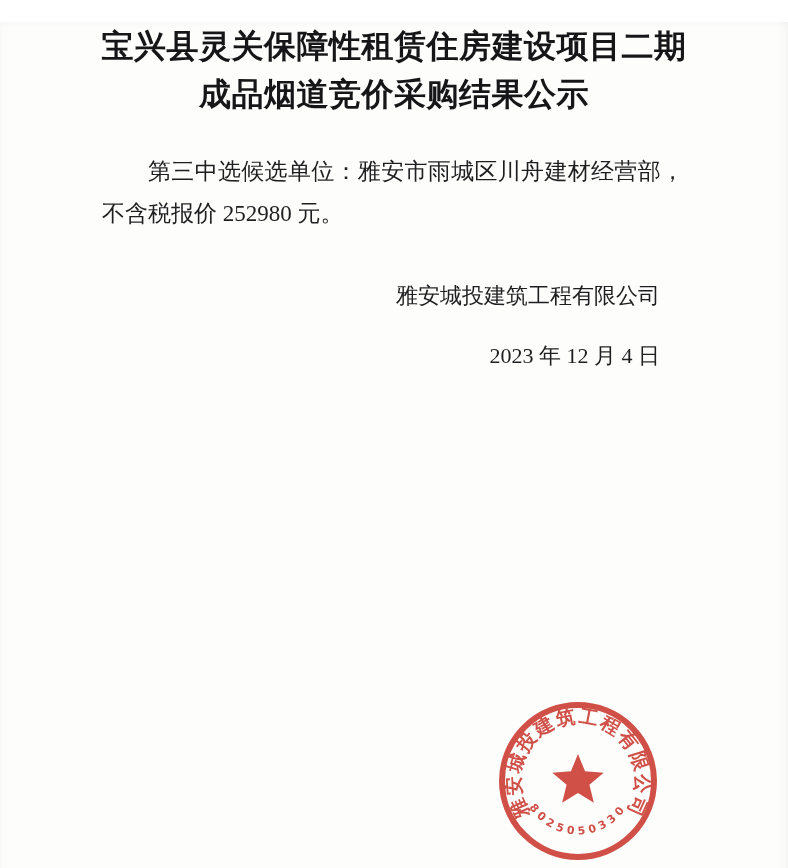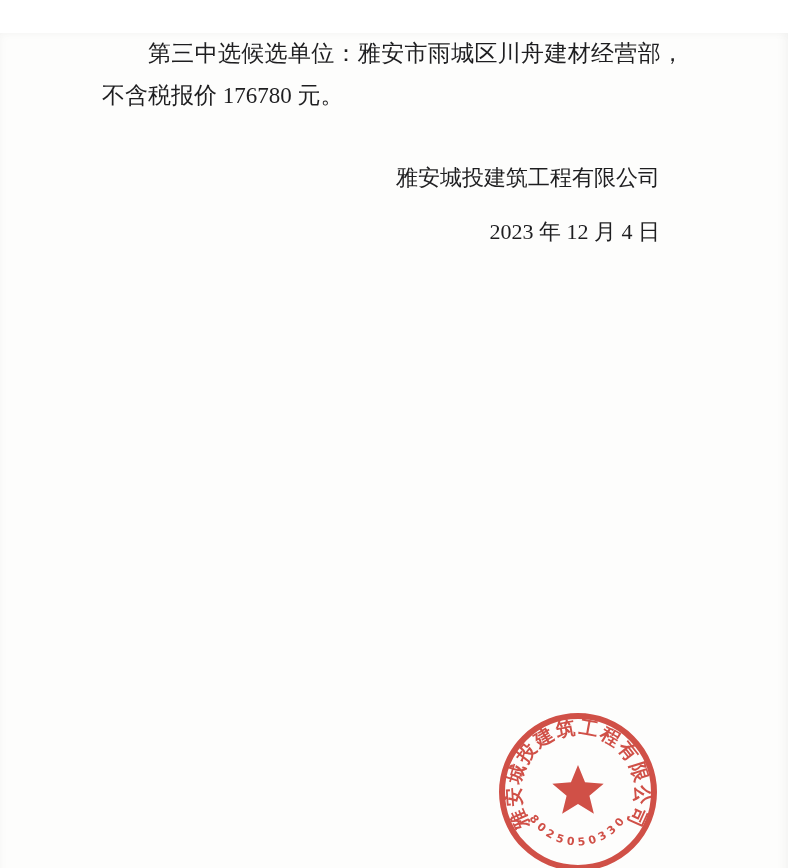--- a/index.html
+++ b/index.html
@@ -41,21 +41,21 @@
   }
   .doc-body p.indent { text-indent: 2em; }
   .signature-block {
     margin-top: 42px;
     padding-right: 128px;
     text-align: right;
     font-size: 22px;
     line-height: 40px;
     color: #1e1e20;
   }
-  .signature-block .sig-date { margin-top: 14px; }
+  .signature-block .sig-date { margin-top: 20px; }
   .seal {
     position: absolute;
     left: 493px;
     top: 674px;
     width: 170px;
     height: 170px;
     mix-blend-mode: multiply;
     opacity: 0.88;
     pointer-events: none;
   }
@@ -78,23 +78,24 @@
     font-weight: bold;
     font-size: 11px;
     letter-spacing: 4px;
   }
 </style>
 </head>
 <body>
 
 <div class="page">
 
+  <h1 class="doc-title">宝兴县灵关保障性租赁住房建设项目二期成品烟道竞价采购结果公示</h1>
 
   <div class="doc-body">
-    <p class="indent">第三中选候选单位：雅安市雨城区川舟建材经营部，不含税报价 176780 元。</p>
+    <p class="indent">第三中选候选单位：雅安市雨城区川舟建材经营部，不含税报价 252980 元。</p>
   </div>
 
   <div class="signature-block">
     <div class="sig-company">雅安城投建筑工程有限公司</div>
     <div class="sig-date">2023 年 12 月 4 日</div>
   </div>
 
   <svg class="seal" viewBox="0 0 170 170" xmlns="http://www.w3.org/2000/svg" aria-hidden="true">
     <defs>
       <path id="seal-arc-top" d="M 34.8,114 A 58,58 0 1 1 135.2,114" fill="none"></path>

